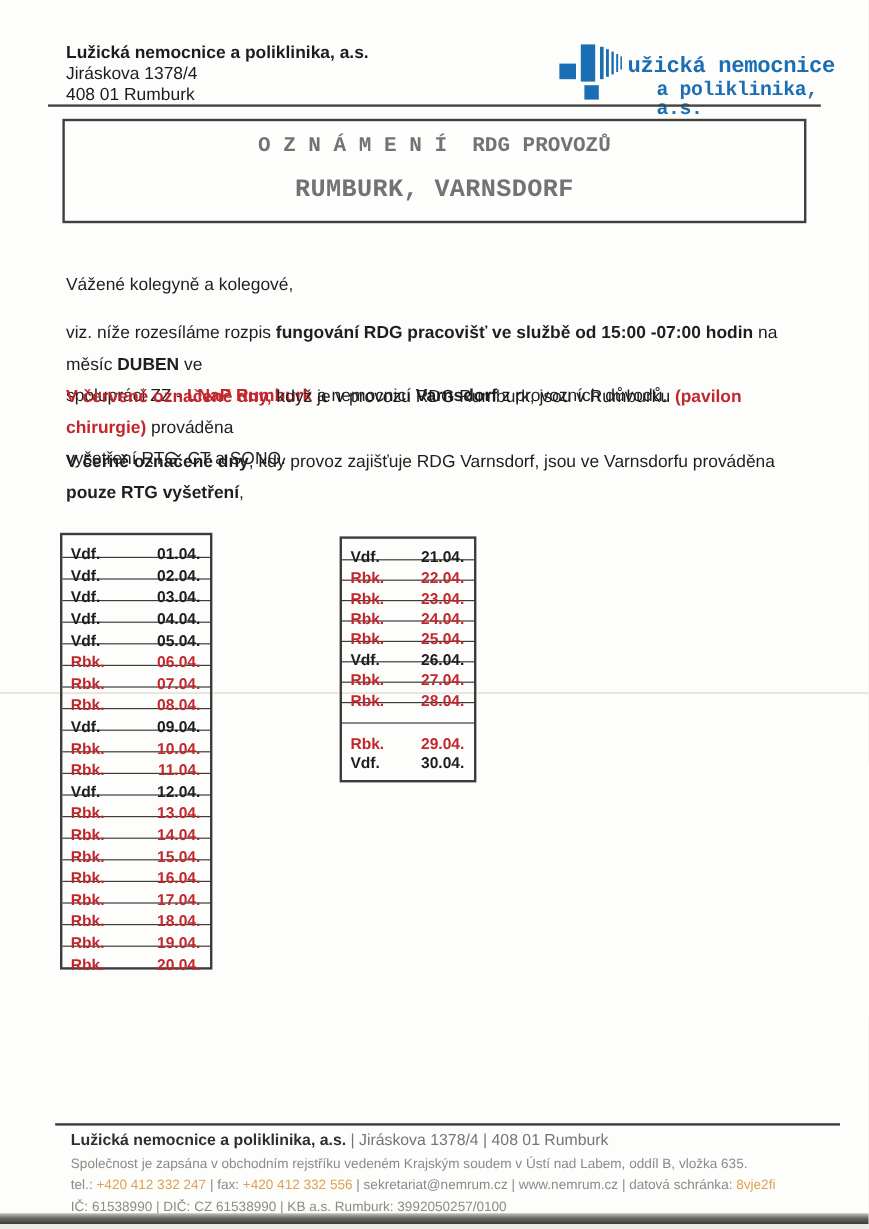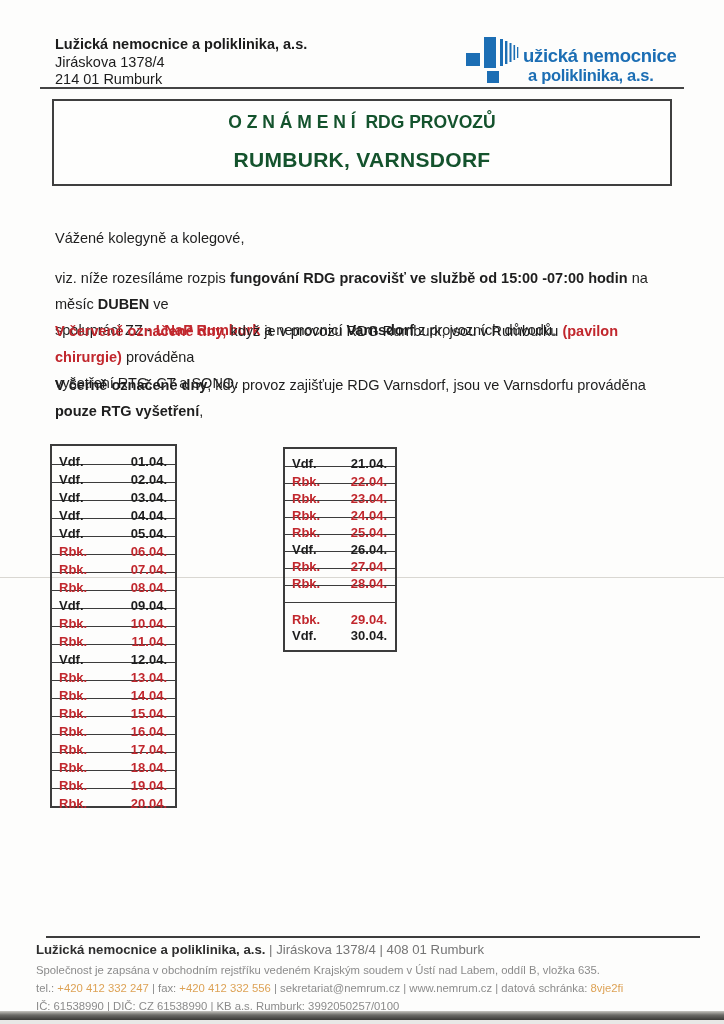--- a/index.html
+++ b/index.html
@@ -8,30 +8,30 @@
   html,body{margin:0;padding:0;background:#e8e8e6;}
   .page{
     position:relative;width:724px;height:1020px;margin:0 auto;
     background:#fdfdfc;overflow:hidden;
     font-family:"Liberation Sans","DejaVu Sans",sans-serif;color:#1e1e1e;
   }
   
   .addr{position:absolute;left:55px;top:36px;font-size:14.5px;line-height:17.5px;color:#1c1c1c;}
   .addr .company{font-weight:700;}
   .header-rule{position:absolute;left:40px;top:87px;width:644px;height:2px;background:#444;}
-  .logo{position:absolute;left:466px;top:36px;display:flex;align-items:flex-start;}
+  .logo{position:absolute;left:466px;top:36px;display:flex;align-items:flex-start;font-family:Liberation Mono, monospace;}
   .logo svg{display:block;}
   .logo-text{color:var(--blue);font-weight:700;line-height:1.0;margin-top:11px;margin-left:1px;letter-spacing:-0.3px;}
   .lt1{font-size:18.5px;}
-  .lt2{font-size:16.5px;margin-left:5px;margin-top:1px;}
+  .lt2{font-size:16.5px;margin-left:24px;margin-top:1px;}
   
   .title-box{
     position:absolute;left:52px;top:99px;width:616px;height:83px;
     border:2.5px solid #3f3f3f;background:#fefefd;text-align:center;
-    font-weight:700;color:#14532d;
+    font-weight:700;color:#737373;font-family:Liberation Mono, monospace;
   }
   .title-l1{margin-top:11px;font-size:17.5px;white-space:pre;}
   .title-l2{margin-top:15px;font-size:21px;letter-spacing:0.3px;}
   
   .salutation{position:absolute;left:55px;top:230px;font-size:14.5px;text-align:right;}
   .para{position:absolute;left:55px;width:622px;font-size:14.5px;line-height:26px;color:#1e1e1e;}
   .p1{top:265px}.p2{top:318px}.p3{top:372px}
   .b{font-weight:700;}
   .rd{color:var(--red);}
   .or{color:var(--orange);}
@@ -52,33 +52,33 @@
   .trow.red{color:var(--red);}
   .gap-row{height:16px;border-top:1.6px solid var(--border_dark);}
   .rbot{border-top:1.6px solid var(--border_dark);padding:3px 0 13px;}
   .rbot .trow{border-top:none;height:15.5px;}
   
   .fold-line{position:absolute;left:0;top:577px;width:724px;height:1px;background:#d9d7d2;}
   .scan-bottom{position:absolute;left:0;bottom:0;width:724px;height:9px;
     background:linear-gradient(to bottom,#c7c5c0 0%,#6b6a66 45%,#3b3a37 100%);}
   
   .footer-rule{position:absolute;left:46px;top:936px;width:654px;height:2px;background:#3d3d3d;}
-  .footer{position:absolute;left:36px;top:942px;width:655px;color:var(--footer_gray);
+  .footer{position:absolute;left:59px;top:942px;width:655px;color:var(--footer_gray);
     font-size:11.3px;line-height:18px;}
   .f1{font-size:13.2px;line-height:16px;margin-bottom:3px;color:#757575;}
 </style>
 </head>
 <body>
 
 <div class="page">
 
   <div class="addr">
     <div class="company" data-bind="doc.header.company">Lužická nemocnice a poliklinika, a.s.</div>
     <div data-bind="doc.header.street">Jiráskova 1378/4</div>
-    <div data-bind="doc.header.city">214 01 Rumburk</div>
+    <div data-bind="doc.header.city">408 01 Rumburk</div>
   </div>
 
   <div class="logo">
     <span>
       <svg width="56" height="48" viewBox="0 0 56 48" fill="#1c6eb4" xmlns="http://www.w3.org/2000/svg">
         <rect x="0" y="17" width="14" height="13"></rect>
         <rect x="18" y="1" width="12" height="31"></rect>
         <rect x="21" y="35" width="12" height="12"></rect>
         <rect x="34" y="3" width="3" height="27"></rect>
         <rect x="39" y="5" width="2.4" height="23"></rect>

